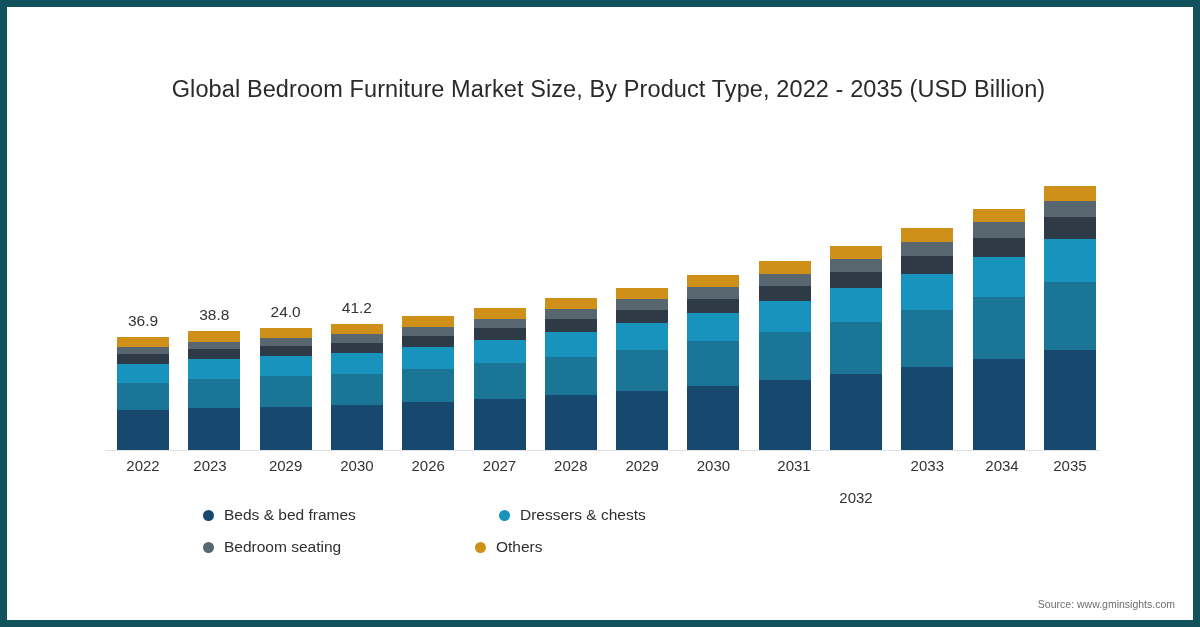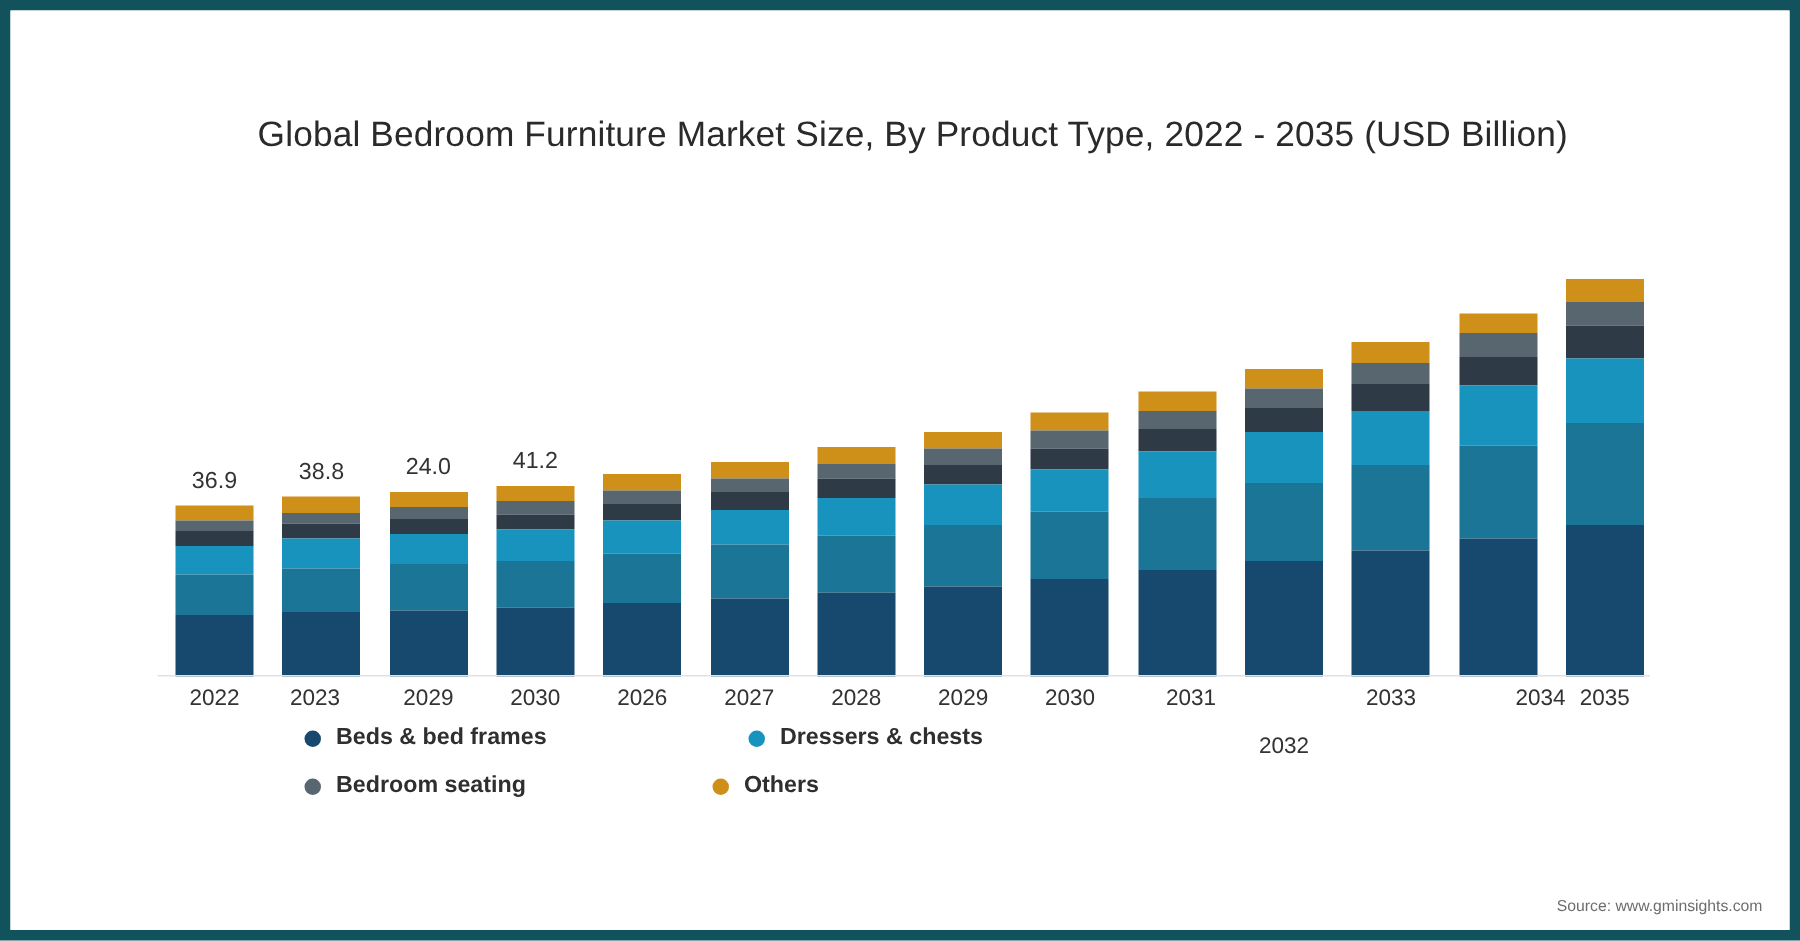--- a/index.html
+++ b/index.html
@@ -112,23 +112,22 @@
     width: 52px;
     text-align: center;
     font-size: 15px;
     color: #333333;
   }
 
   
   .legend {
     position: absolute;
     left: 196px;
-    top: 469px;
+    top: 492px;
     width: 760px;
-    font-weight: bold;
   }
   .legend-row {
     display: flex;
     height: 32px;
     align-items: center;
   }
   .legend-item {
     display: flex;
     align-items: center;
     font-size: 15.5px;
@@ -325,21 +324,21 @@
         <div class="xtick" style="left: 154.6px;">2029</div>
         <div class="xtick" style="left: 225.9px;">2030</div>
         <div class="xtick" style="left: 297.2px;">2026</div>
         <div class="xtick" style="left: 368.5px;">2027</div>
         <div class="xtick" style="left: 439.8px;">2028</div>
         <div class="xtick" style="left: 511.1px;">2029</div>
         <div class="xtick" style="left: 582.4px;">2030</div>
         <div class="xtick" style="left: 653.7px; text-align: right;">2031</div>
         <div class="xtick" style="left: 725px; margin-top: 32px;">2032</div>
         <div class="xtick" style="left: 796.3px;">2033</div>
-        <div class="xtick" style="left: 896px;">2034</div>
+        <div class="xtick" style="left: 871px;">2034</div>
         <div class="xtick" style="left: 938.9px;">2035</div>
       </div>
 
     <div class="legend" id="legend-container">
         <div class="legend-row">
           <div class="legend-item col0">
             <span class="dot s0" style="background: rgb(22, 73, 109);"></span>
             <span>Beds &amp; bed frames</span>
           </div>
           <div class="legend-item col2">

